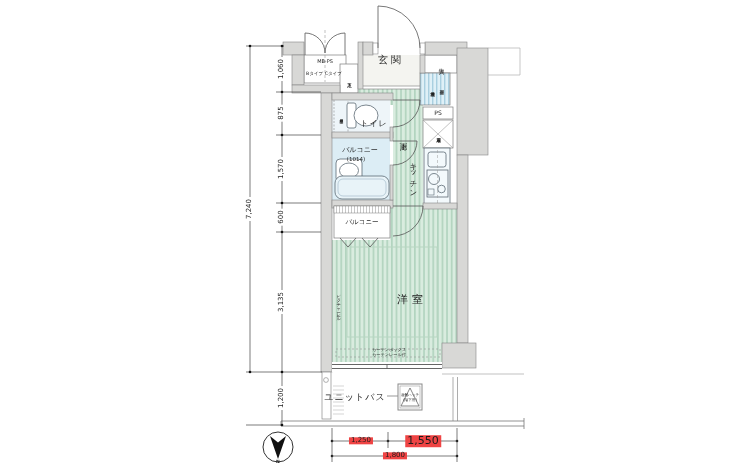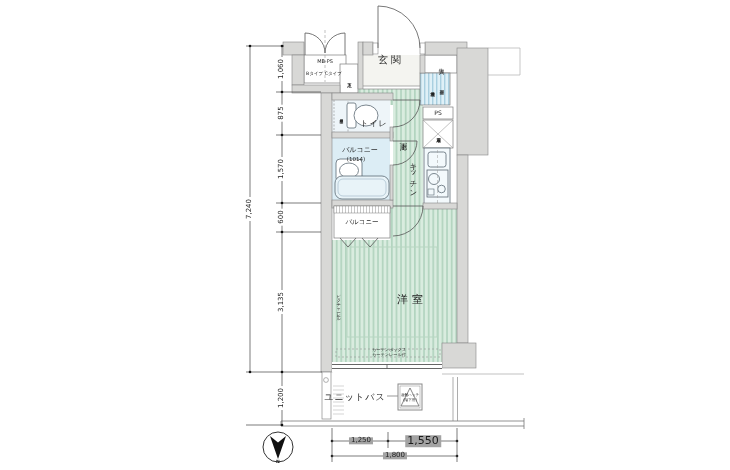--- a/index.html
+++ b/index.html
@@ -3,21 +3,21 @@
 <meta charset="utf-8">
 <style>
   html,body{margin:0;padding:0;background:#ffffff;}
   #canvas{position:relative;width:730px;height:470px;background:#ffffff;overflow:hidden;
           font-family:"DejaVu Sans","Liberation Sans",sans-serif;}
   #plan-svg{position:absolute;left:0;top:0;}
   .lbl{position:absolute;transform:translate(-50%,-50%);color:#1c1c1c;line-height:1.05;
        white-space:nowrap;text-align:center;}
   .v{writing-mode:vertical-rl;text-orientation:upright;white-space:normal;}
   .r{transform:translate(-50%,-50%) rotate(-90deg);background:#fff;padding:0 2px;}
-  .dimh{background:#a3a3a3;padding:0 2px;}
+  .dimh{background:#ef4444;padding:0 2px;}
 </style>
 </head>
 <body>
 
 <div id="canvas">
 
 <svg id="plan-svg" width="730" height="470" viewBox="0 0 730 470">
   <defs>
     <pattern id="pg" width="4.6" height="8" patternUnits="userSpaceOnUse">
       <rect width="4.6" height="8" fill="#d9ecdf"></rect>

